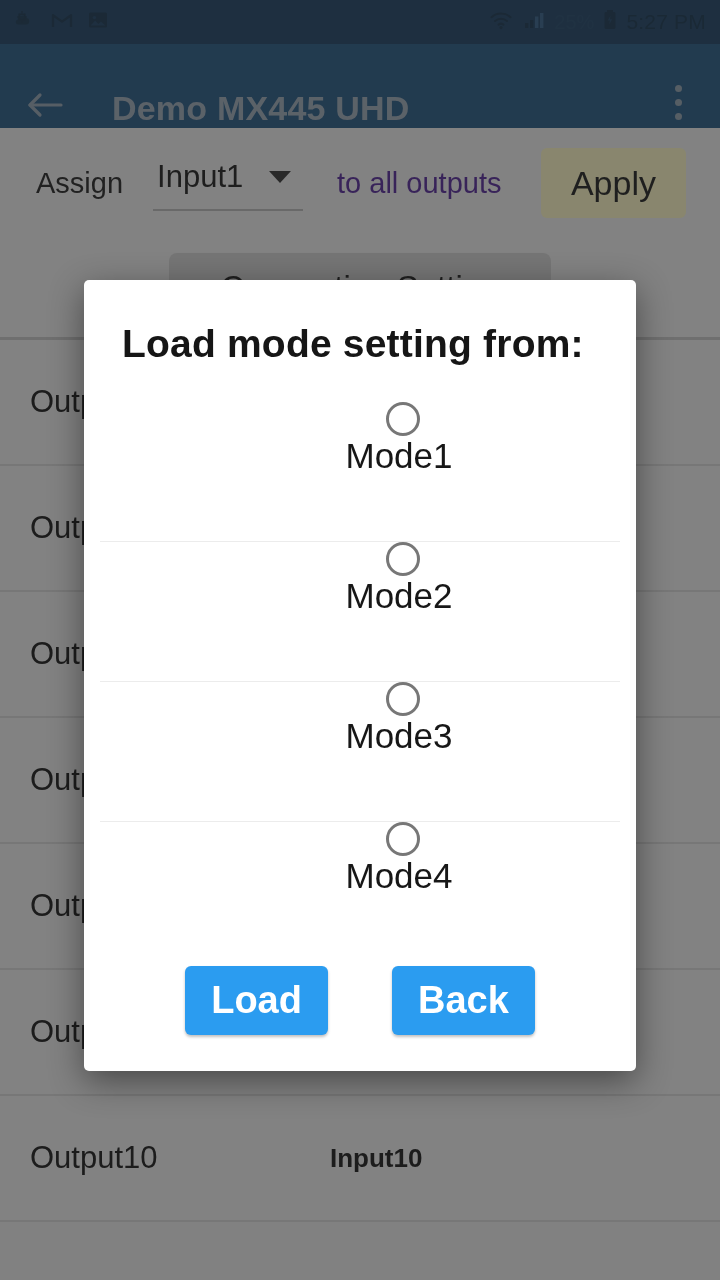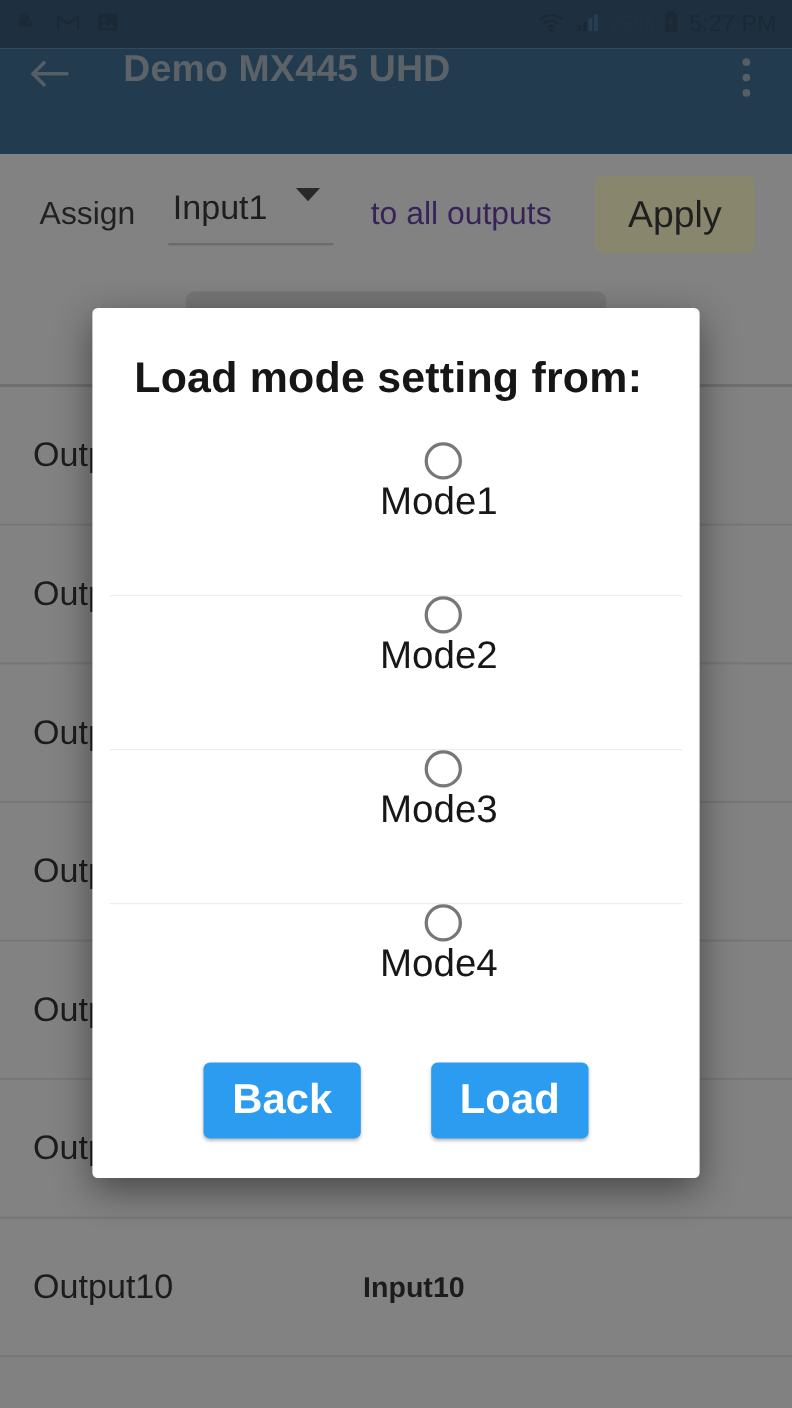--- a/index.html
+++ b/index.html
@@ -44,23 +44,23 @@
     font-size:21px; font-weight:400; letter-spacing:.2px;
     color:#0b2a46;
   }
   .sb-pct {
     font-size:20px; color:#1d4368; opacity:.55;
   }
 
   
   .app-bar {
     position:relative;
-    height:96px;
+    height:84px;
     background:#1c527f;
-    display:flex; align-items:flex-start;
+    display:flex; align-items:flex-end;
     padding:0 22px;
   }
   .app-bar .back-arrow {
     width:46px; height:46px;
     display:flex; align-items:center; justify-content:center;
     flex:0 0 auto;
   }
   .app-title {
     margin-left:44px;
     font-size:34px;
@@ -90,21 +90,21 @@
     gap:0;
   }
   .assign-label {
     font-size:29px; color:#1a1a1a;
   }
   .spinner {
     margin-left:30px;
     min-width:150px;
     border-bottom:2px solid #b9b9b9;
     padding:4px 4px 14px 4px;
-    display:flex; gap:26px;
+    display:flex; align-items:center; gap:26px;
   }
   .spinner-value { font-size:31px; color:#121212; }
   .caret {
     width:0; height:0;
     border-left:11px solid transparent;
     border-right:11px solid transparent;
     border-top:12px solid #2b2b2b;
   }
   .assign-suffix {
     margin-left:34px;
@@ -370,18 +370,18 @@
         <span class="radio"></span>
         <span class="mode-label">Mode3</span>
       </div>
       <div class="mode-item">
         <span class="radio"></span>
         <span class="mode-label">Mode4</span>
       </div>
     </div>
 
     <div class="dlg-actions">
+      <button class="dlg-btn">Load</button>
       <button class="dlg-btn">Back</button>
-      <button class="dlg-btn">Load</button>
     </div>
   </div>
 
 </div>
 
 </body></html>

